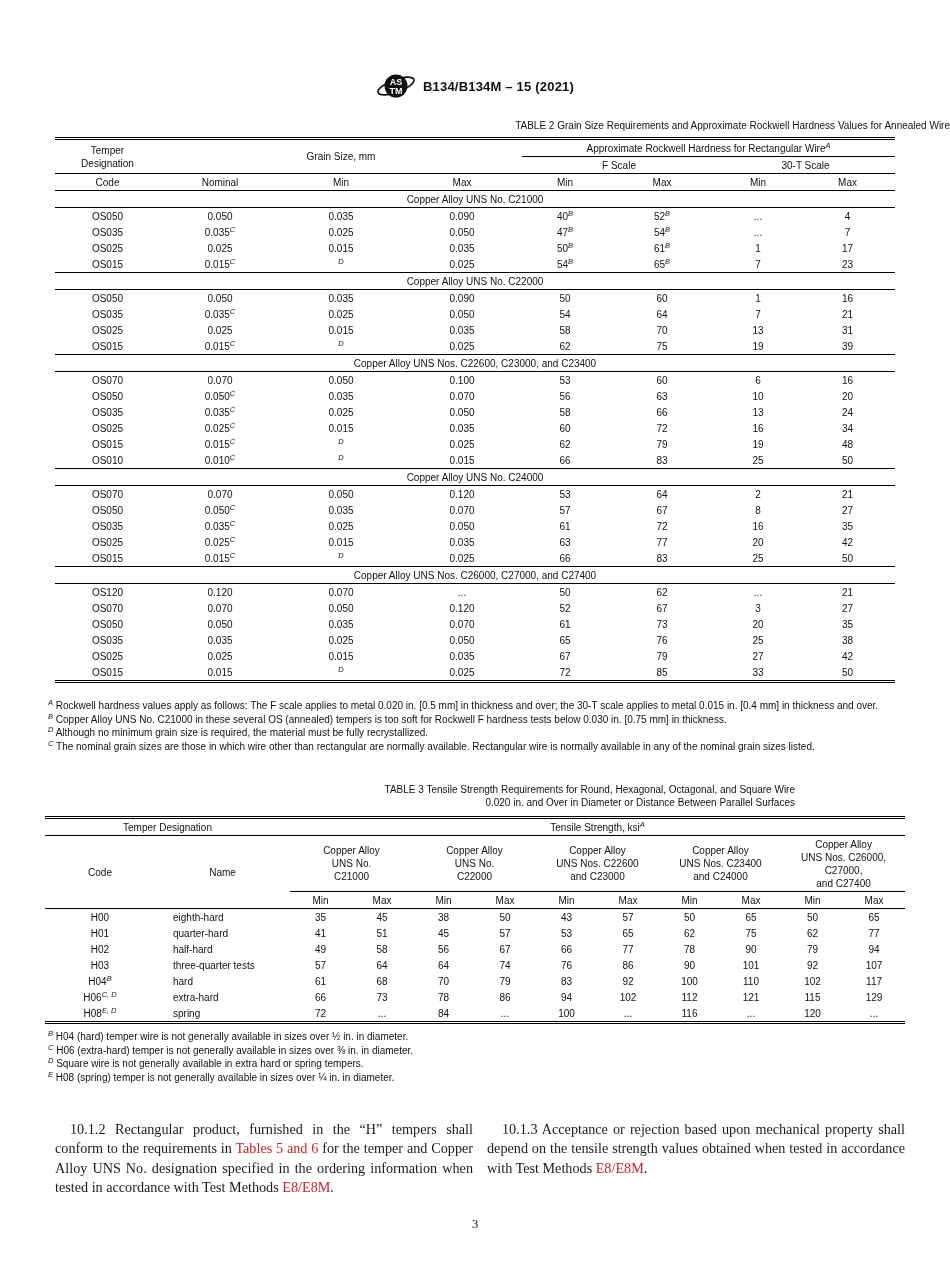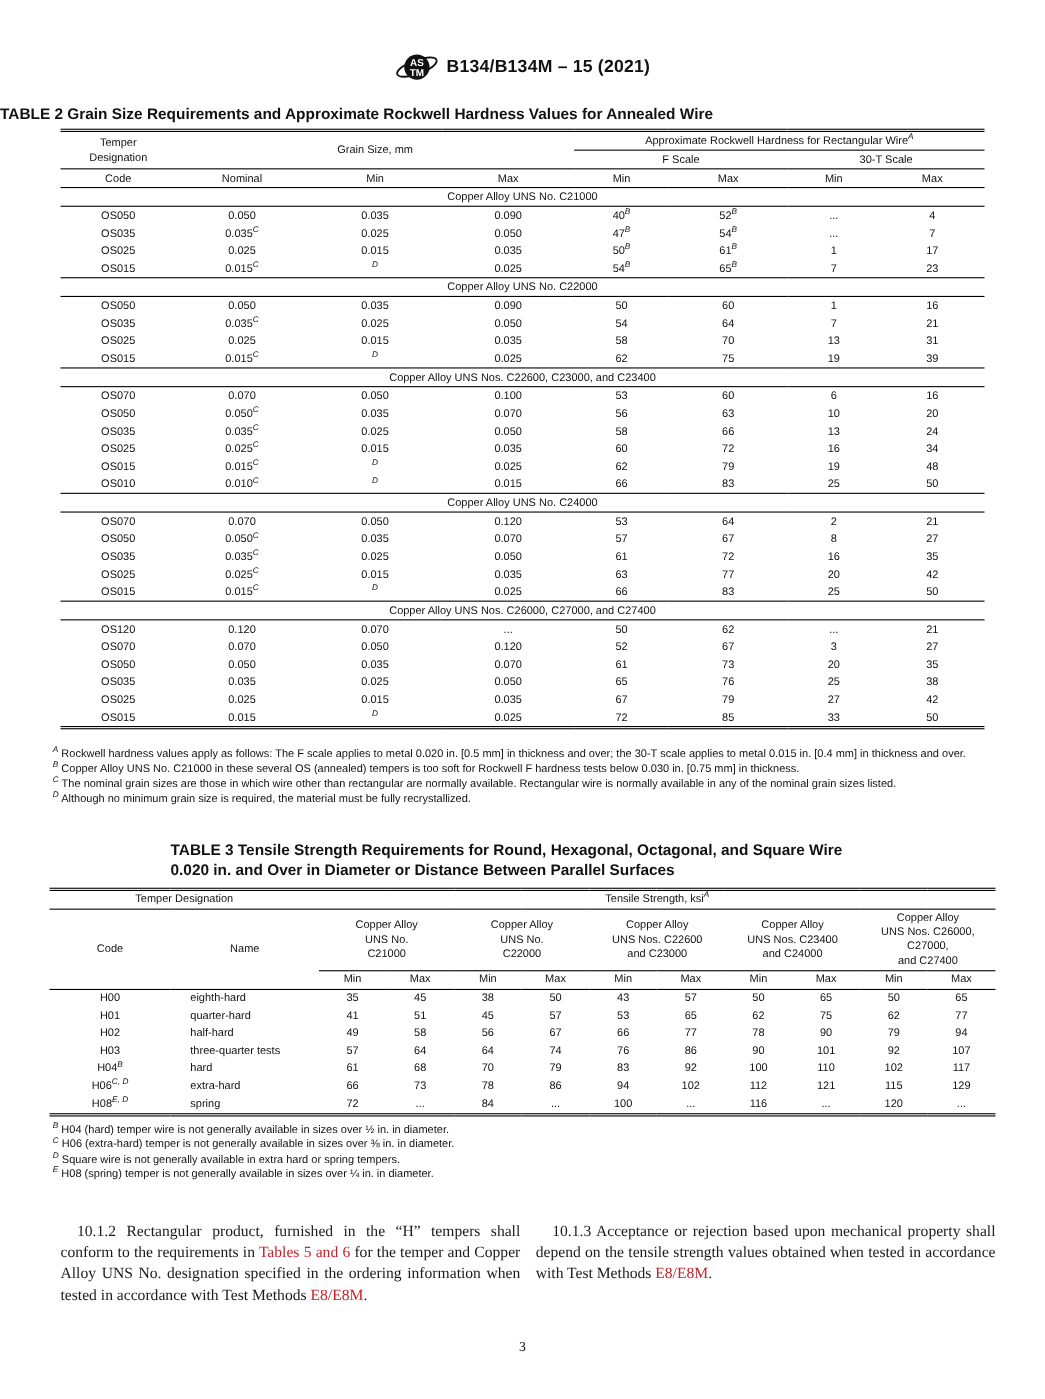--- a/index.html
+++ b/index.html
@@ -2,24 +2,24 @@
 <html><head>
 <meta charset="utf-8">
 <style>
   * { margin:0; padding:0; box-sizing:border-box; }
   html,body { background:#fff; }
   body {
     width:950px; height:1272px; position:relative; overflow:hidden;
     font-family:"Liberation Sans", sans-serif; color:#111;
   }
   
-  .doc-header { display:flex; justify-content:center; align-items:center; gap:7px; padding-top:46px; }
-  .doc-title { font-size:16px; font-weight:bold; letter-spacing:.2px; }
+  .doc-header { display:flex; justify-content:center; align-items:center; gap:7px; padding-top:46px;margin-top:25px; }
+  .doc-title { font-size:13px; font-weight:bold; letter-spacing:.2px; }
   
-  .tbl-title { text-align:left; font-weight:bold; font-size:14px; line-height:1.3; }
+  .tbl-title { text-align:right; font-weight:normal; font-size:10px; line-height:1.3; }
   .t2-title { margin-top:18px; }
   .t3-title { margin-top:30px; width:640px; margin-left:155px; }
   
   table { border-collapse:collapse; font-size:10px; table-layout:fixed; }
   th, td { font-weight:normal; text-align:center; padding:1.5px 2px; vertical-align:middle; line-height:1.3; }
   sup { font-size:7.5px; font-style:italic; line-height:0; }
   .preline { white-space:pre-line; }
   .bb { border-bottom:1px solid #000; }
   .t2 { width:840px; margin:5px 0 16px 55px; border-top:3px double #000; border-bottom:3px double #000; }
   .t3 { width:860px; margin:7px 0 0 45px; border-top:3px double #000; border-bottom:3px double #000; }
@@ -352,22 +352,22 @@
         <td>85</td>
         <td>33</td>
         <td>50</td>
       </tr>
     </tbody>
 </table>
 
 <div class="fns">
     <div class="fn"><sup>A</sup> Rockwell hardness values apply as follows: The F scale applies to metal 0.020 in. [0.5 mm] in thickness and over; the 30-T scale applies to metal 0.015 in. [0.4 mm] in thickness and over.</div>
     <div class="fn"><sup>B</sup> Copper Alloy UNS No. C21000 in these several OS (annealed) tempers is too soft for Rockwell F hardness tests below 0.030 in. [0.75 mm] in thickness.</div>
+    <div class="fn"><sup>D</sup> Although no minimum grain size is required, the material must be fully recrystallized.</div>
     <div class="fn"><sup>C</sup> The nominal grain sizes are those in which wire other than rectangular are normally available. Rectangular wire is normally available in any of the nominal grain sizes listed.</div>
-    <div class="fn"><sup>D</sup> Although no minimum grain size is required, the material must be fully recrystallized.</div>
   </div>
 
 <div class="tbl-title t3-title">
   <div>TABLE 3 Tensile Strength Requirements for Round, Hexagonal, Octagonal, and Square Wire</div>
   <div>0.020 in. and Over in Diameter or Distance Between Parallel Surfaces</div>
 </div>
 
 <table class="t3">
   <colgroup>
     <col style="width:110px">

